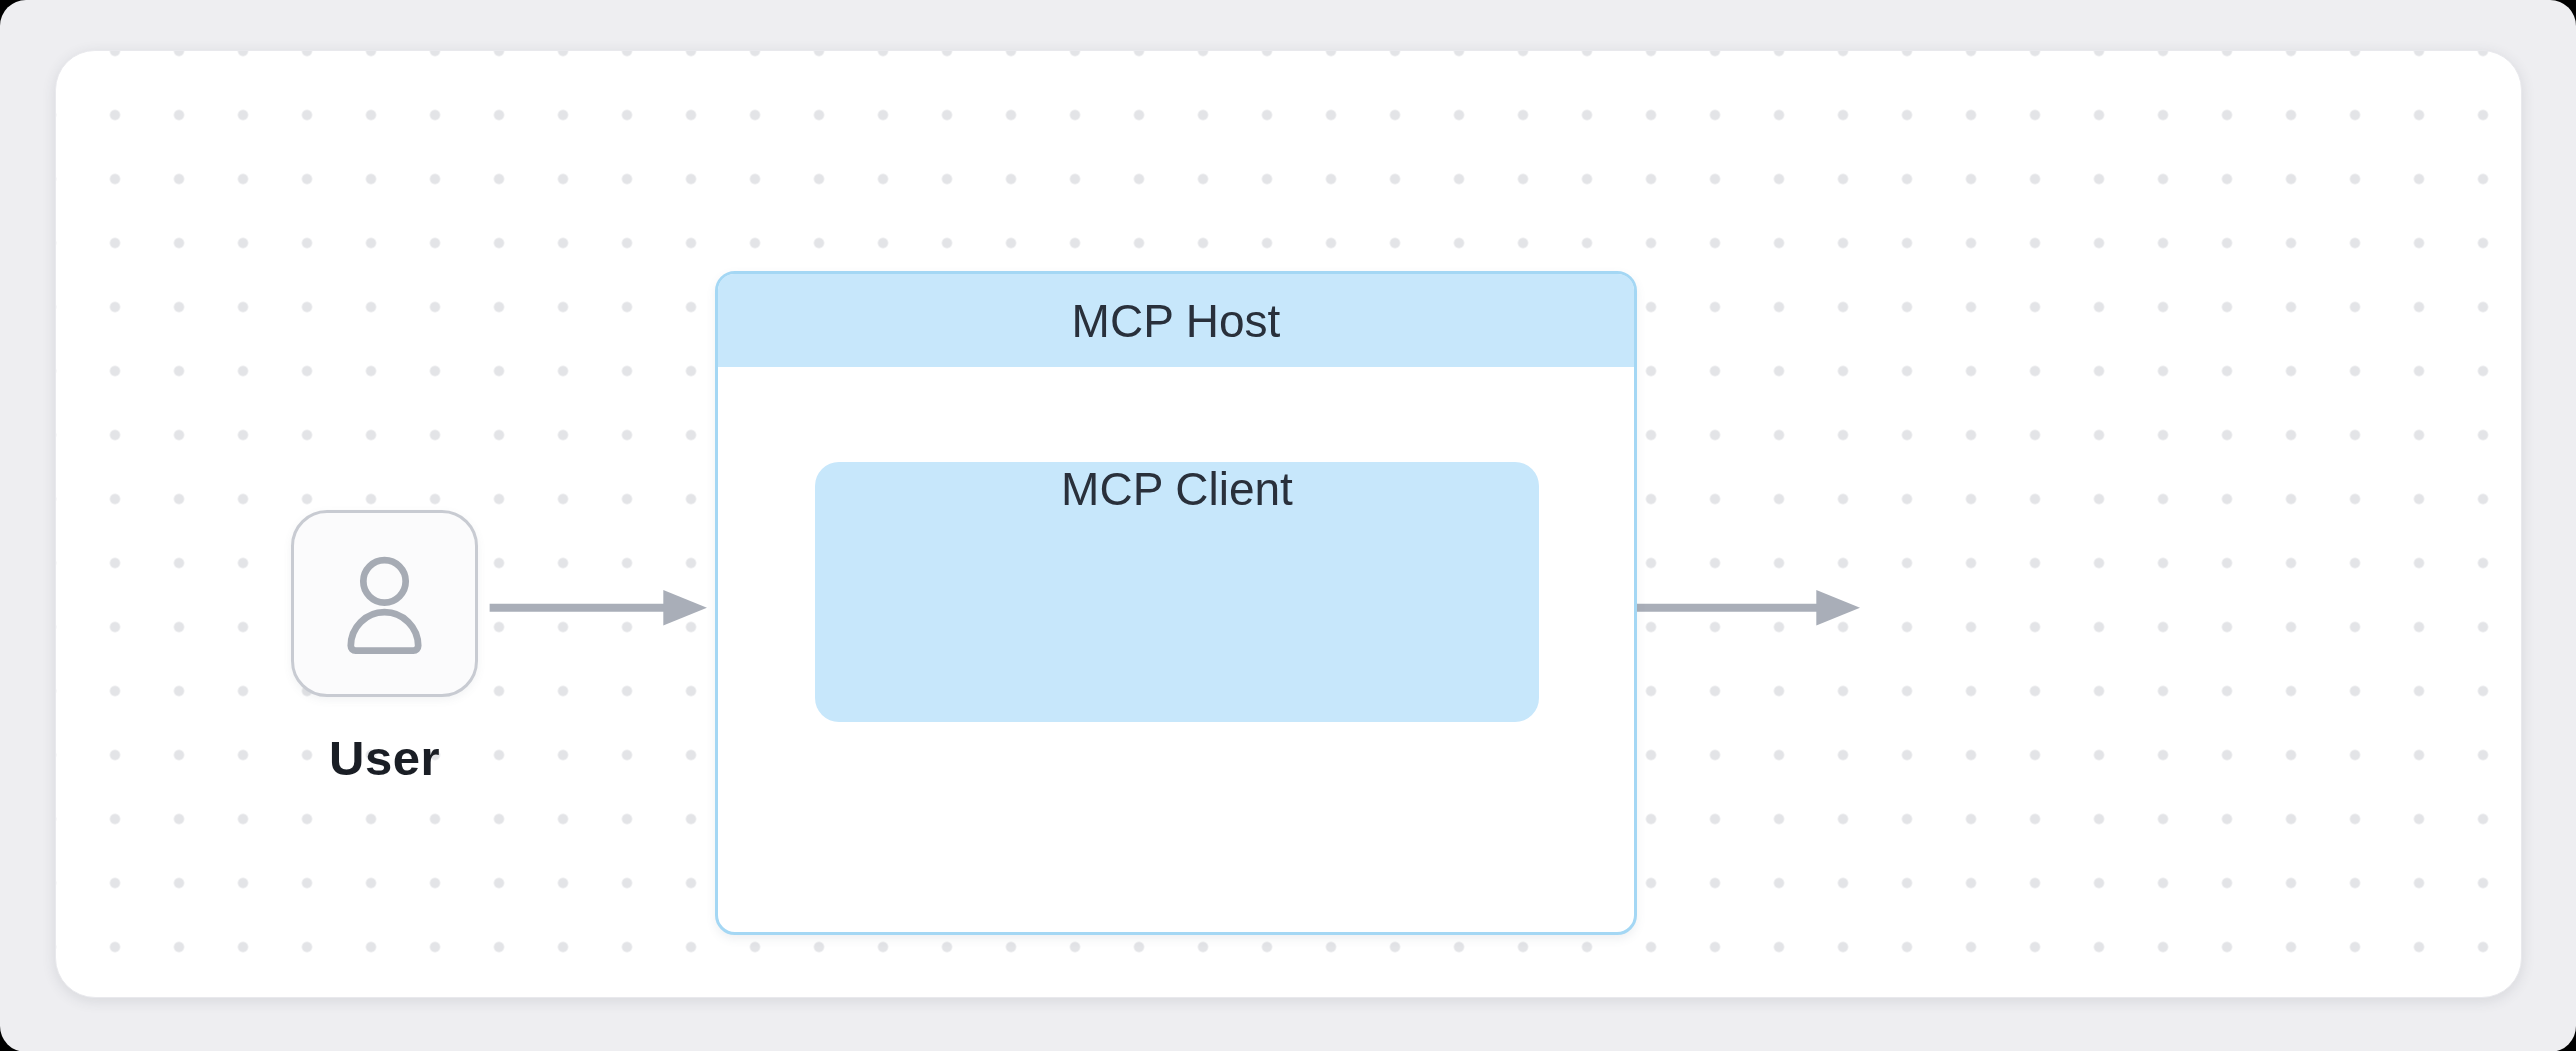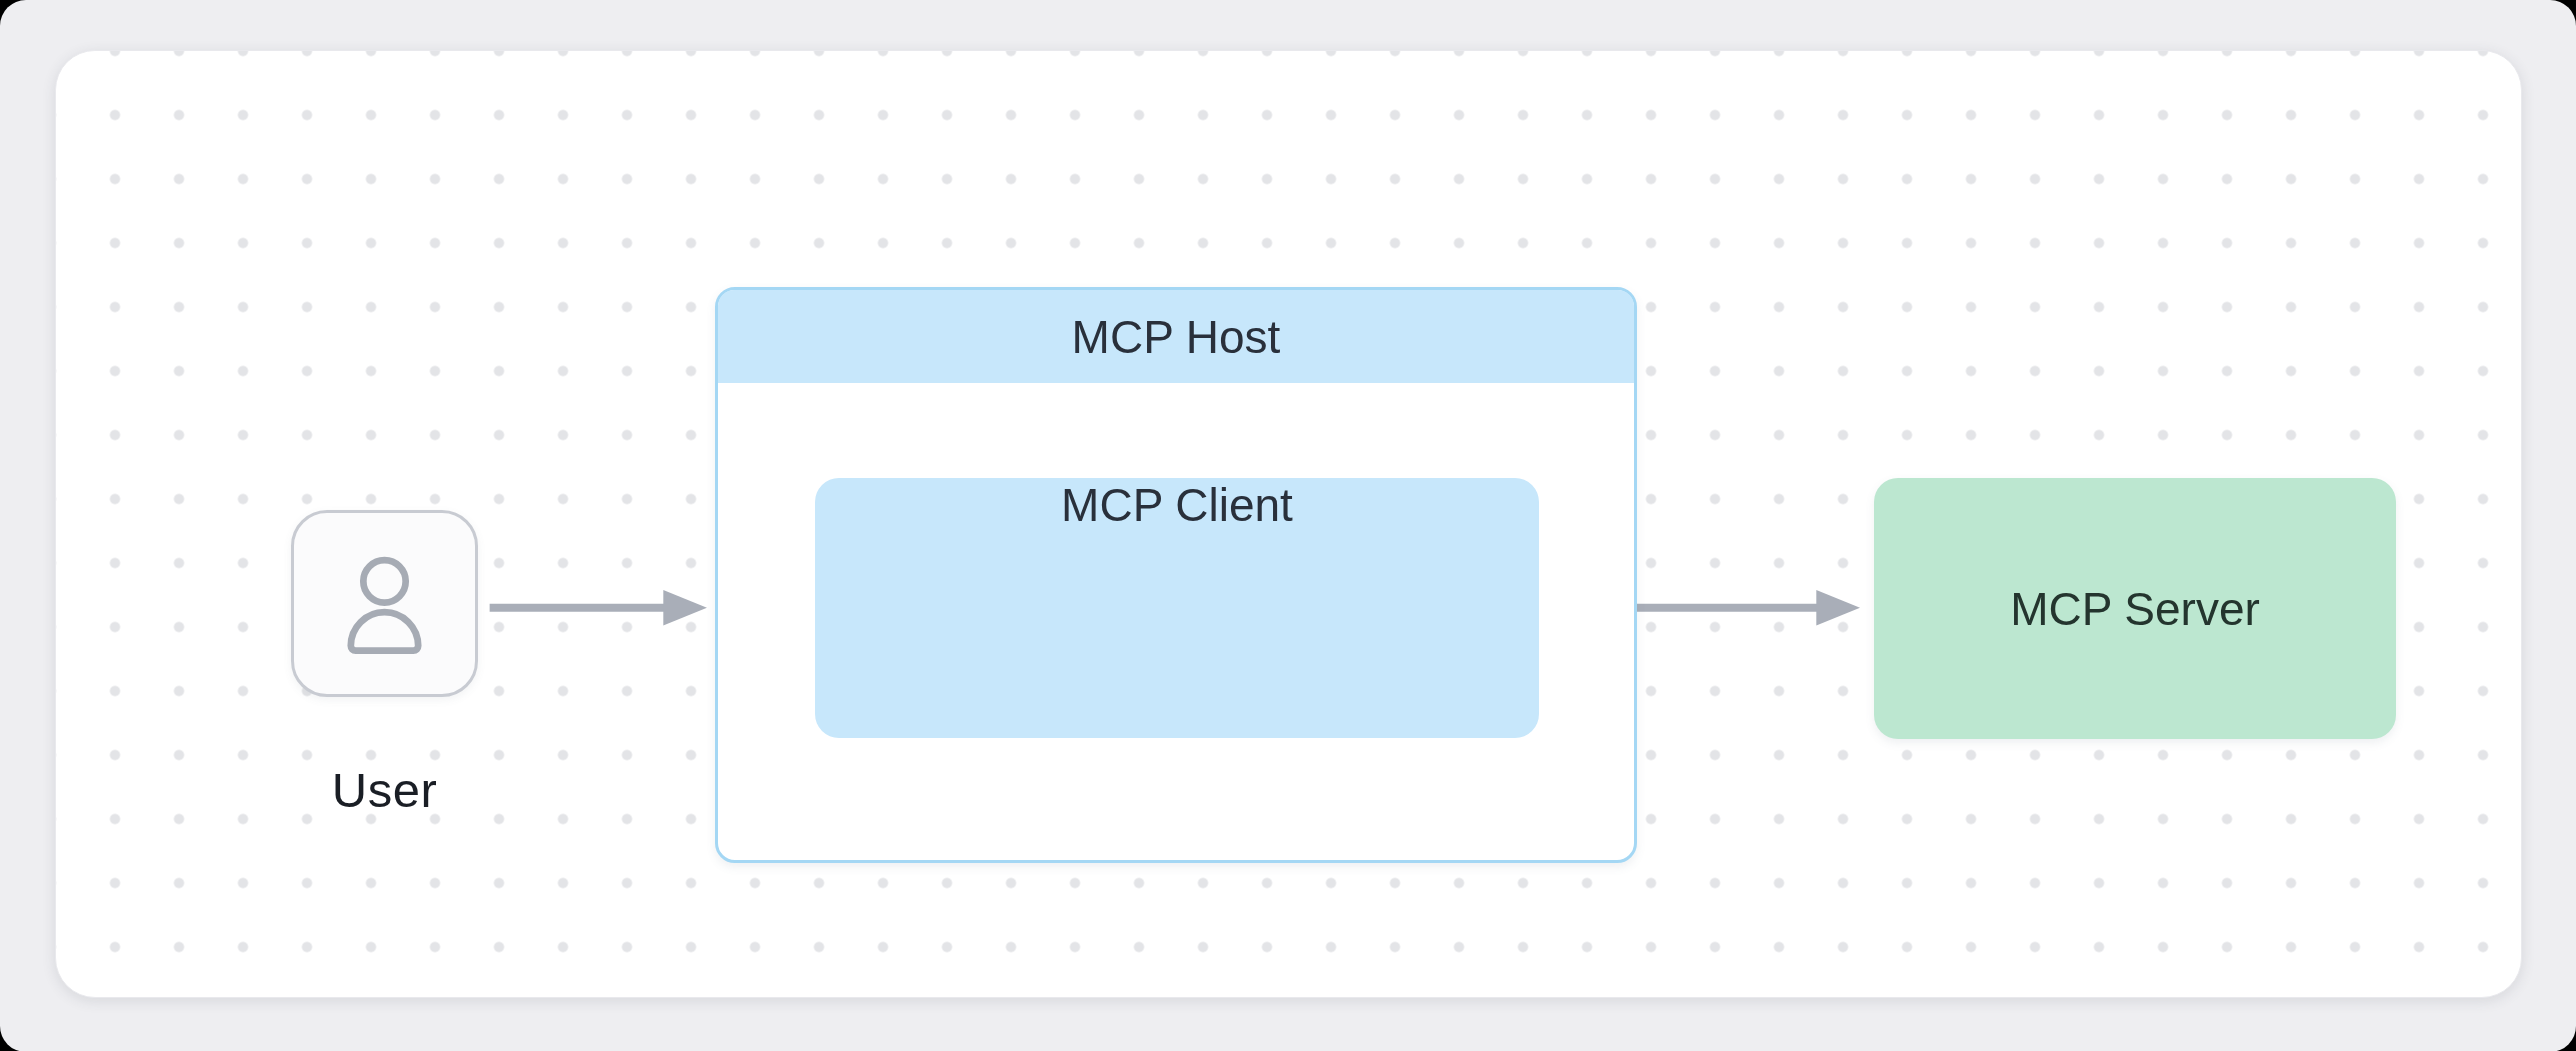--- a/index.html
+++ b/index.html
@@ -52,42 +52,41 @@
   }
   .user-node svg { position: absolute; inset: 0; }
 
   .user-label {
     position: absolute;
     left: 235px;
     top: 679px;
     width: 187px;
     text-align: center;
     font-size: 49px;
-    font-weight: 400;
+    font-weight: 700;
     color: var(--user-text, #1a1e25);
     letter-spacing: 0.5px;
-    margin-top: 32px;
   }
 
   
   .connections-layer {
     position: absolute;
     left: 0; top: 0;
     width: 2576px;
     height: 1052px;
     pointer-events: none;
   }
 
   
   .host-node {
     position: absolute;
     left: 659px;
-    top: 236px;
+    top: 220px;
     width: 922px;
-    height: 576px;
+    height: 664px;
     background: #ffffff;
     border: 3px solid var(--host-border, #a4d7f4);
     border-radius: 20px;
     box-sizing: border-box;
     box-shadow: 0 4px 10px rgba(90,110,130,0.10);
   }
   .host-header {
     position: absolute;
     left: 0; top: 0;
     width: 100%;
@@ -160,19 +159,16 @@
 
     <div class="host-node">
       <div class="host-header">
         <span>MCP Host</span>
       </div>
       <div class="client-node">
         <span>MCP Client</span>
       </div>
     </div>
 
-    <div class="server-node">
-      <span>MCP Server</span>
-    </div>
 
   </div>
 </div>
 
 
 </body></html>

